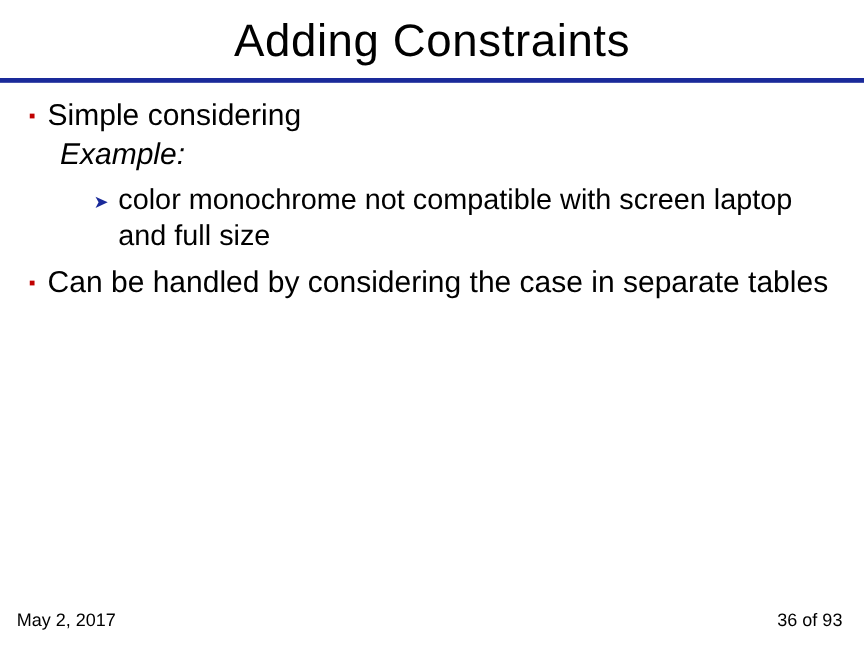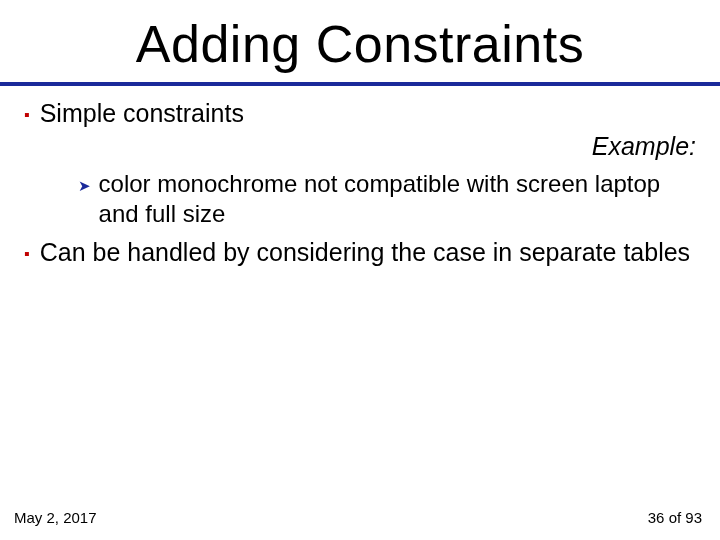--- a/index.html
+++ b/index.html
@@ -1,26 +1,26 @@
 <!DOCTYPE html>
 <html><head>
 <meta charset="utf-8">
 <style>
   * { margin: 0; padding: 0; box-sizing: border-box; }
   html, body { width: 720px; height: 540px; background: #fff; font-family: Arial, Helvetica, sans-serif; color: #000; }
   .slide { position: relative; width: 720px; height: 540px; }
   .title-wrap { text-align: center; padding-top: 14px; }
-  .title { font-size: 52px; font-weight: 400; letter-spacing: 0.5px; }
+  .title { font-size: 38px; font-weight: 400; letter-spacing: 0.5px; }
   .rule { margin-top: 8px; border: none; border-top: 4px solid #1a2a9a; }
   .body { padding: 10px 24px 0 24px; font-size: 25px; line-height: 1.25; }
   .lvl1 { margin-top: 2px; }
   .lvl1-row { display: flex; align-items: flex-start; }
   .sq { color: #c00000; font-size: 16px; line-height: 25px; margin-right: 10px; margin-top: 4px; }
   .lvl1-text { flex: 1; }
-  .example { font-style: italic; margin-left: 26px; margin-top: 2px; text-align: right; }
+  .example { font-style: italic; margin-left: 26px; margin-top: 2px; }
   .lvl2 { margin: 6px 0 0 54px; display: flex; align-items: flex-start; }
   .arrow { color: #1a2a9a; font-size: 15px; line-height: 25px; margin-right: 8px; margin-top: 4px; }
   .lvl2-text { flex: 1; font-size: 24px; }
   .gap { height: 6px; }
   .footer { position: absolute; bottom: 14px; left: 0; width: 100%; padding: 0 18px 0 14px; font-size: 15px; display: flex; justify-content: space-between; align-items: flex-start; }
   .footer .center { position: absolute; left: 50%; transform: translateX(-50%); }
 </style>
 </head>
 <body>
 
@@ -29,21 +29,21 @@
   <div class="title-wrap">
     <div class="title">Adding Constraints</div>
   </div>
   <hr class="rule">
 
   <div class="body">
 
     <div class="lvl1">
       <div class="lvl1-row">
         <span class="sq">▪</span>
-        <span class="lvl1-text">Simple constraints</span>
+        <span class="lvl1-text">Simple considering</span>
       </div>
       <div class="example">Example:</div>
     </div>
 
     <div class="lvl2">
       <span class="arrow">➤</span>
       <span class="lvl2-text">color monochrome not compatible with screen laptop and full size</span>
     </div>
 
     <div class="gap"></div>

